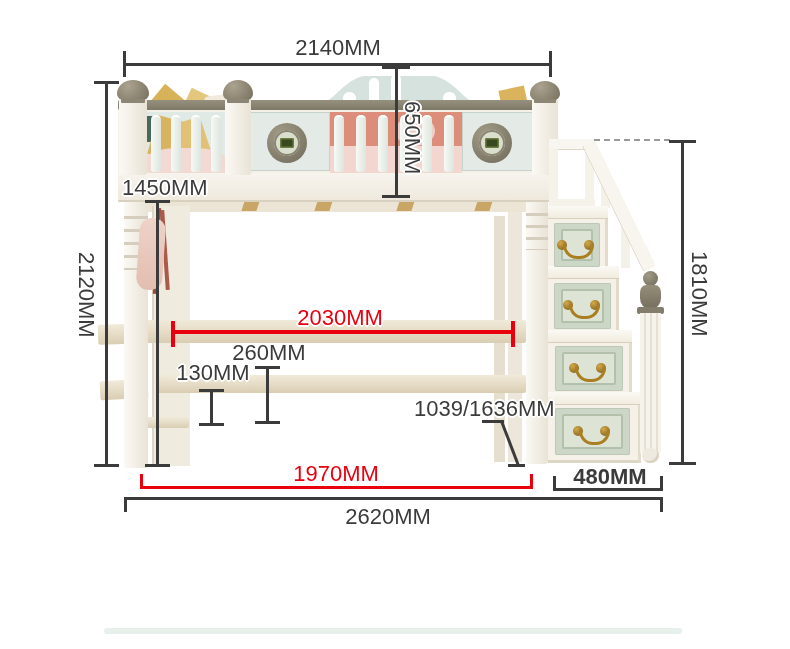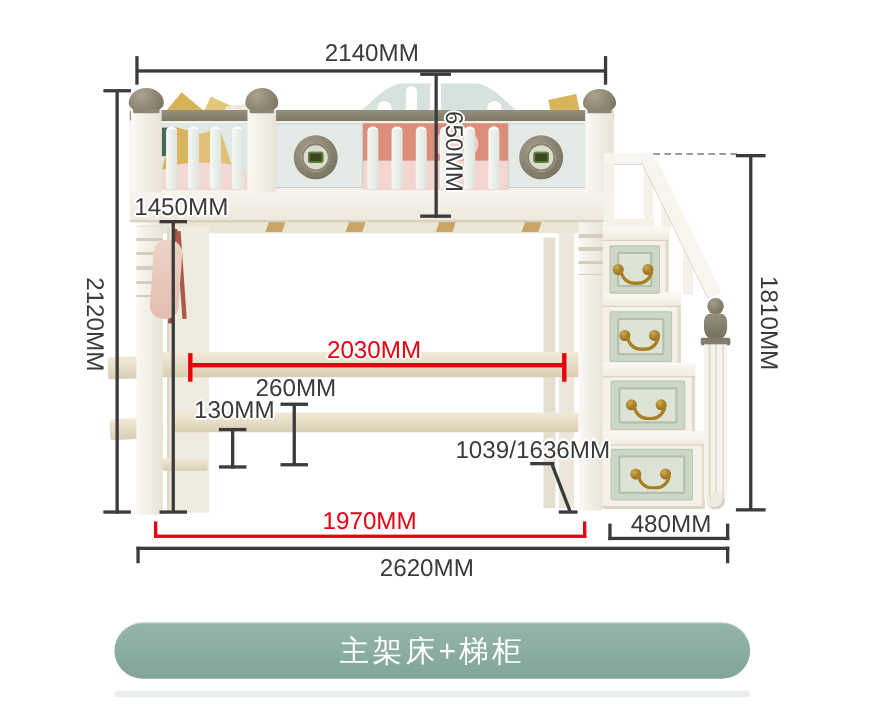--- a/index.html
+++ b/index.html
@@ -268,26 +268,25 @@
     <div class="rline" style="left:140px;top:486px;width:393px;height:3px;z-index:11;"></div>
     <div class="rline" style="left:140px;top:474px;width:3px;height:15px;z-index:11;"></div>
     <div class="rline" style="left:530px;top:474px;width:3px;height:15px;z-index:11;"></div>
     <div class="lbl ctr red" style="left:336px;top:462px;">1970MM</div>
   </div>
 
   <div>
     <div class="line" style="left:553px;top:488px;width:110px;height:3px;z-index:10;"></div>
     <div class="line" style="left:553px;top:476px;width:3px;height:15px;z-index:10;"></div>
     <div class="line" style="left:660px;top:476px;width:3px;height:15px;z-index:10;"></div>
-    <div class="lbl ctr" style="left:610px;top:465px;">480MM</div>
+    <div class="lbl ctr" style="left:610px;top:465px;font-weight:bold;">480MM</div>
   </div>
 
   <div>
     <div class="line" style="left:124px;top:497px;width:539px;height:3px;z-index:10;"></div>
     <div class="line" style="left:124px;top:497px;width:3px;height:15px;z-index:10;"></div>
     <div class="line" style="left:660px;top:497px;width:3px;height:15px;z-index:10;"></div>
     <div class="lbl ctr" style="left:388px;top:505px;">2620MM</div>
   </div>
 
-  <button class="variant-btn">主架床+梯柜</button>
   <div class="abs" style="left:104px;top:628px;width:578px;height:6px;background:#e8f0ec;border-radius:4px;"></div>
 
 </div>
 
 </body></html>

